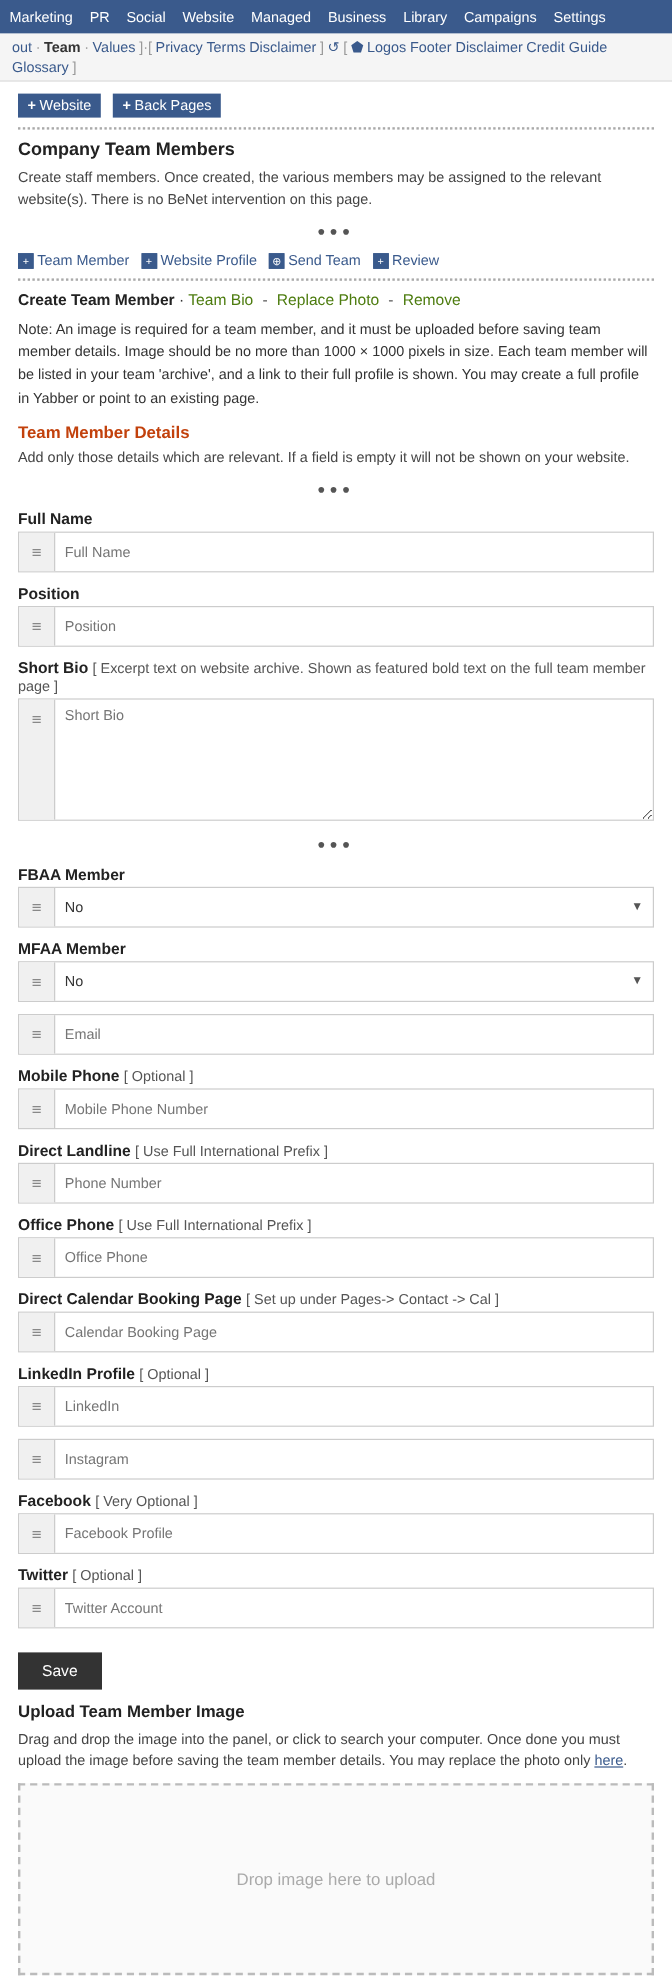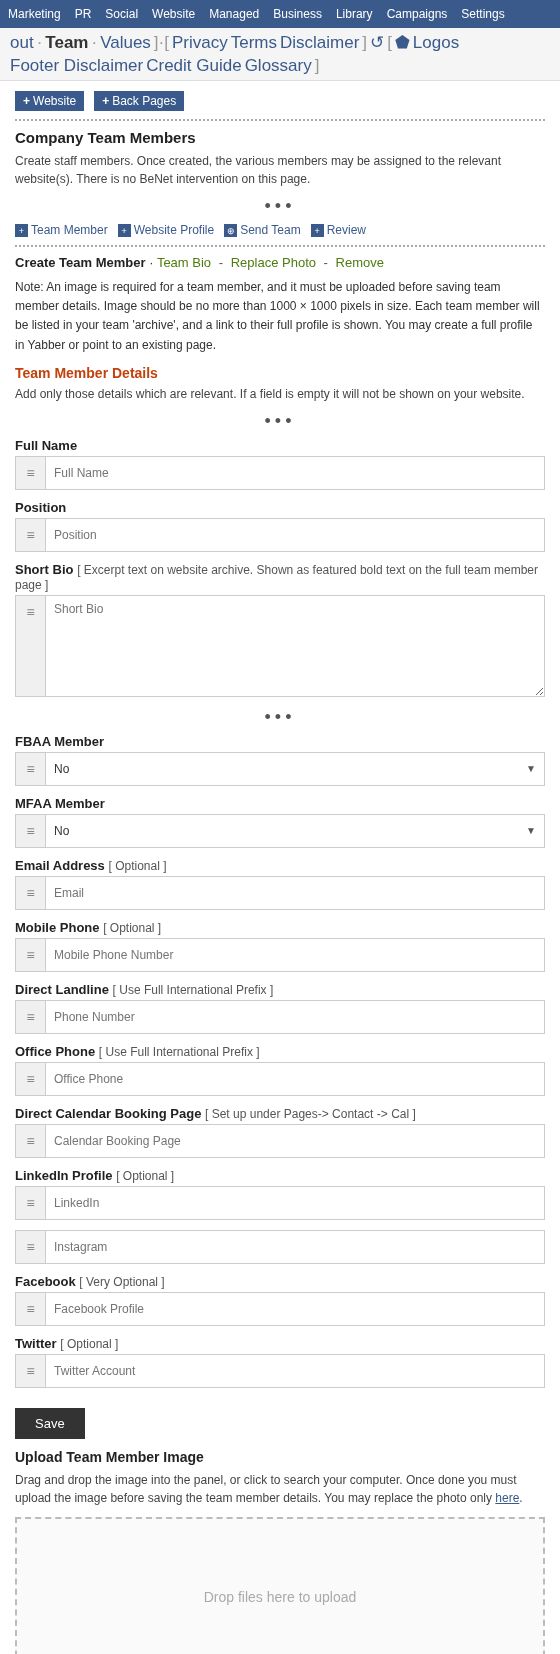--- a/index.html
+++ b/index.html
@@ -37,21 +37,21 @@
       font-size: 11px;
       color: #555;
       display: flex;
       flex-wrap: wrap;
       align-items: center;
       gap: 3px;
     }
     .breadcrumb-bar a, .breadcrumb-bar span {
       color: #3a5a8c;
       text-decoration: none;
-      font-size: 17px;
+      font-size: 12px;
     }
     .breadcrumb-bar .sep { color: #999; }
 
     
     .main-content {
       padding: 10px 15px;
     }
 
     
     .section-top-buttons {
@@ -463,24 +463,20 @@
         <select>
           <option>No</option>
           <option>Yes</option>
         </select>
       </div>
     </div>
   </div>
 
   
   <div class="field-group">
-    <div class="field-label">
-      <span>Email Address</span>
-      <span class="field-label-note">[ Optional ]</span>
-    </div>
     <div class="input-row">
       <div class="input-handle">≡</div>
       <input type="text" placeholder="Email" style="">
     </div>
   </div>
 
   
   <div class="field-group">
     <div class="field-label">
       <span>Mobile Phone</span>
@@ -575,18 +571,18 @@
   
   <button class="save-btn">Save</button>
 
   
   <div class="upload-title">Upload Team Member Image</div>
   <div class="upload-desc">
     Drag and drop the image into the panel, or click to search your computer. Once done you must upload the image before saving the team member details. You may replace the photo only <a>here</a>.
   </div>
 
   <div class="drop-zone">
-    <span>Drop files here to upload</span>
+    <span>Drop image here to upload</span>
   </div>
 
   
 
 </div>
 
 </body></html>

